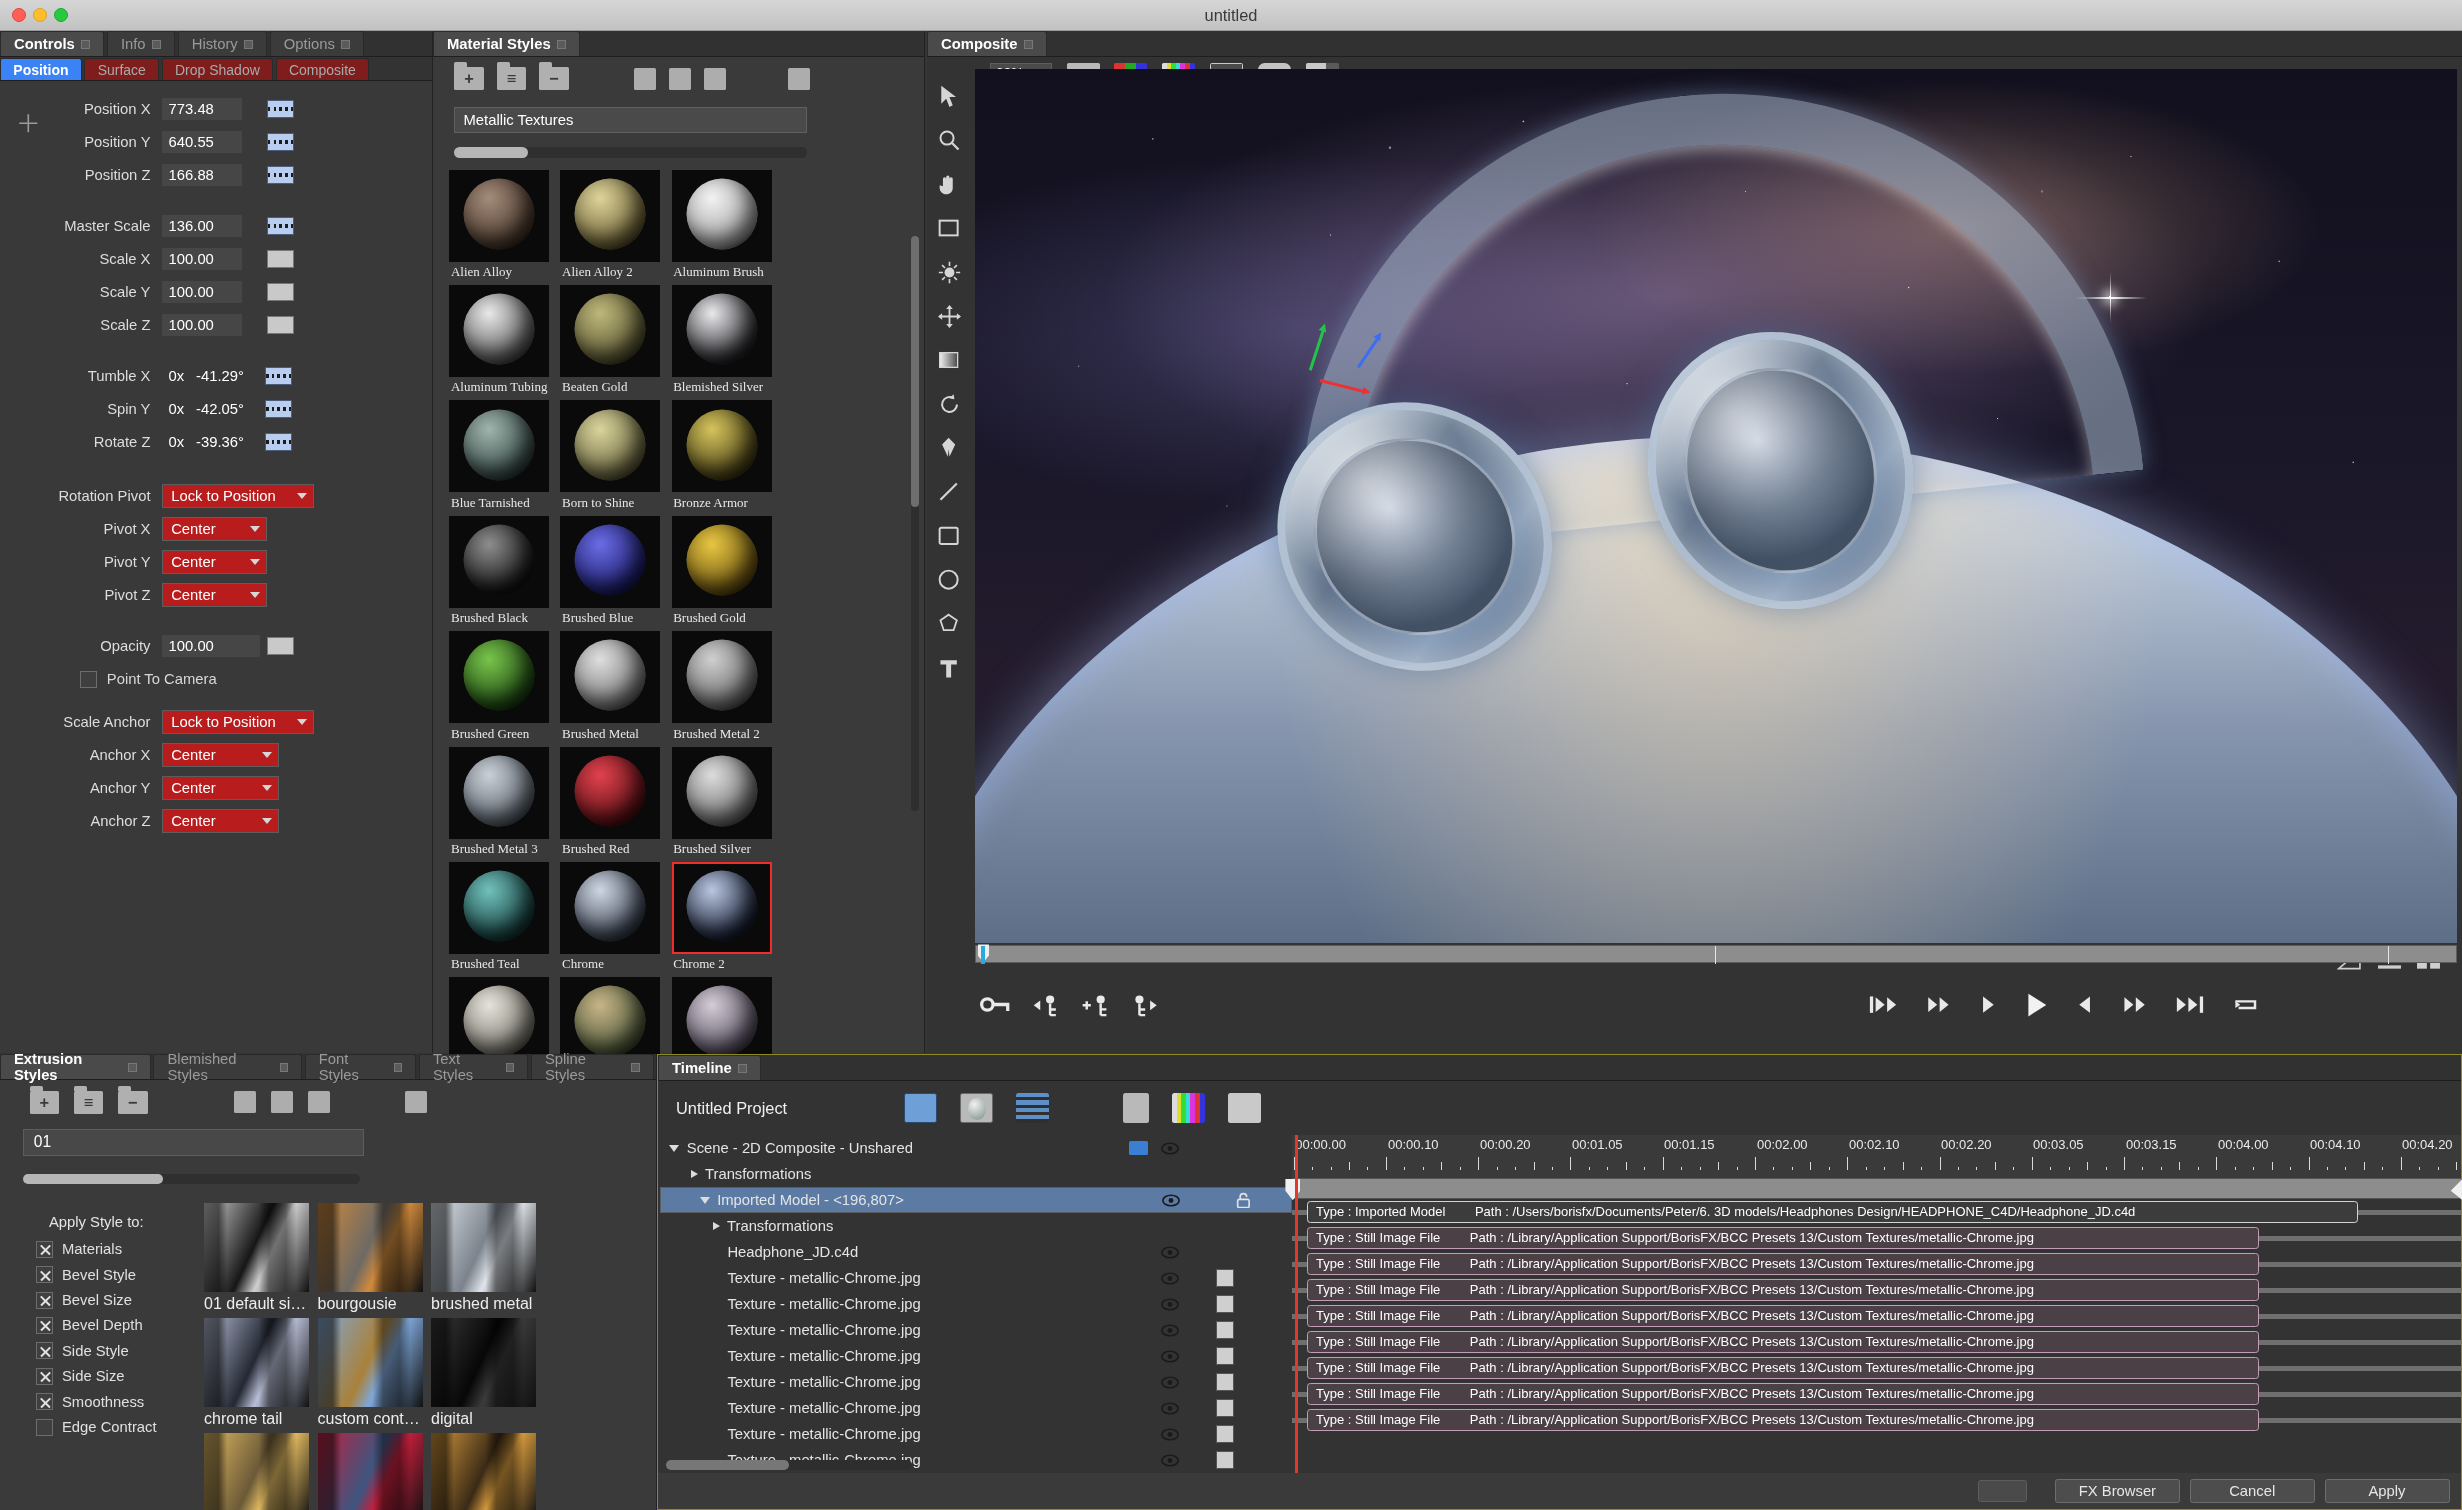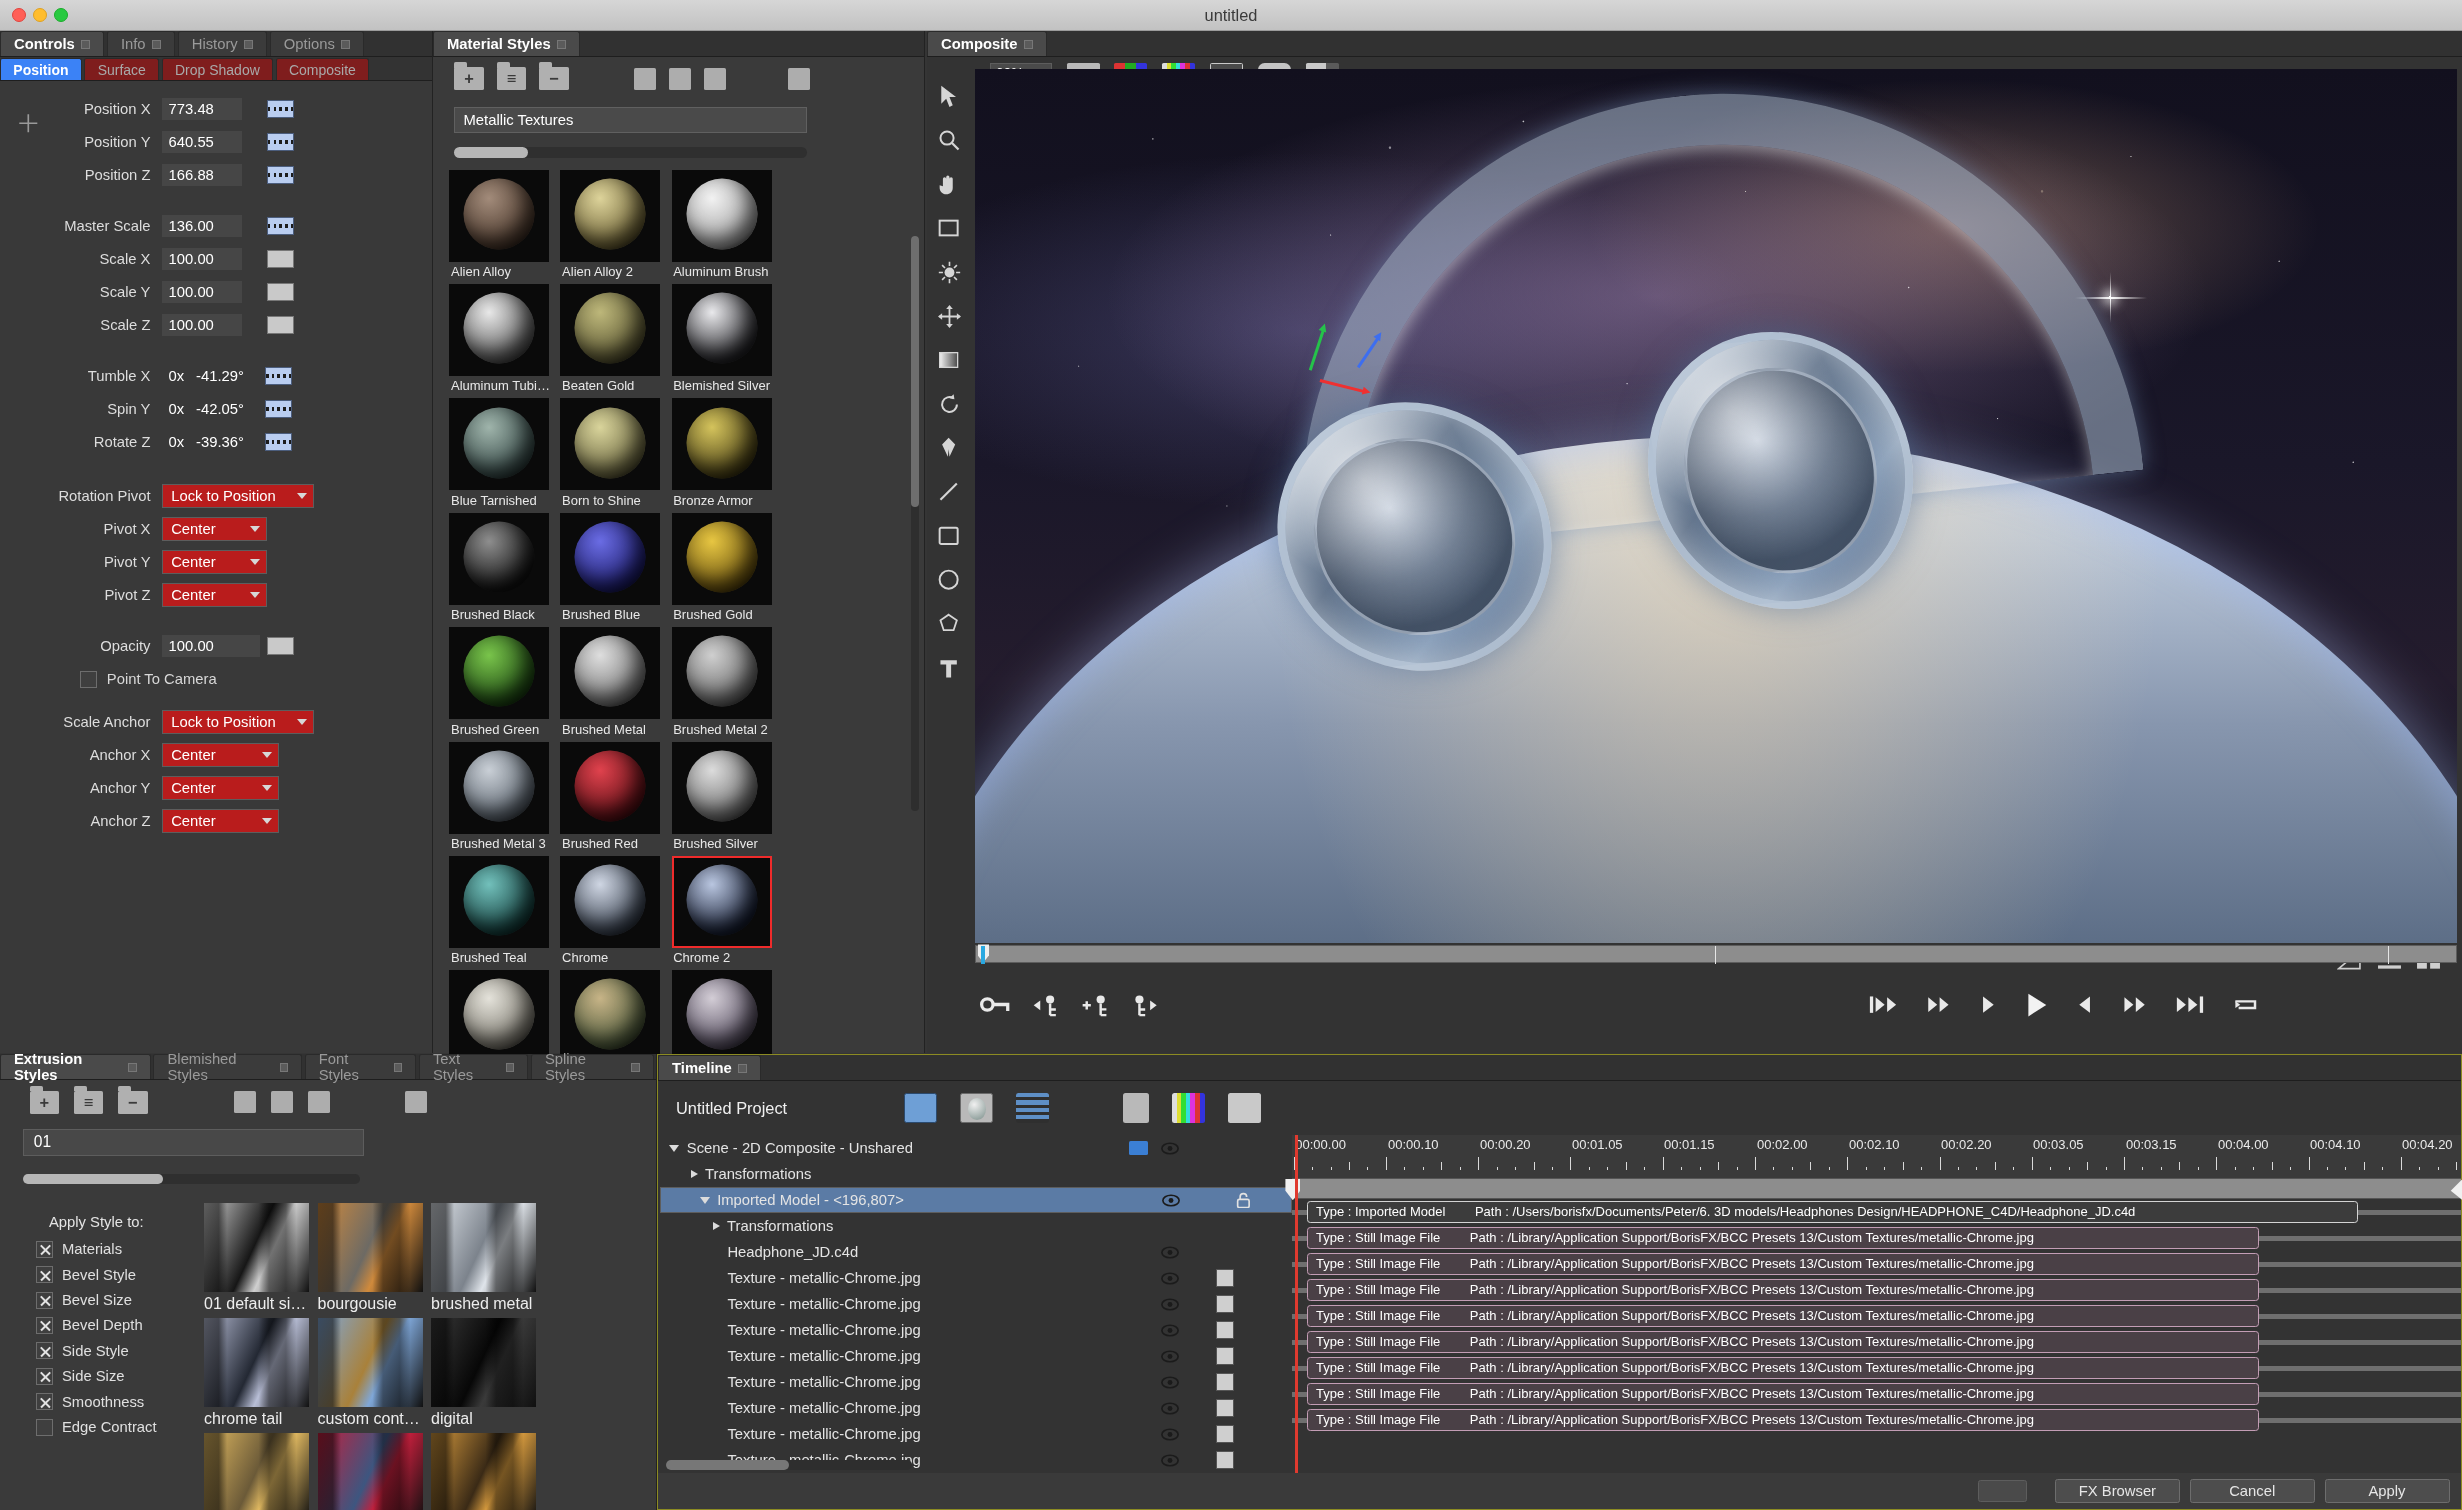--- a/index.html
+++ b/index.html
@@ -68,21 +68,21 @@
     background:#b0b0b0; border-radius:1.6px 1.6px 0 0;}
   .ficon .gl{ position:absolute; inset:0; display:flex;align-items:center;justify-content:center;
     color:#3a3a3a; font-size:16.4px; font-weight:bold; line-height:1;}
   .sq-ic{ width:22px;height:22px; background:#adadad; position:relative; border-radius:1.6px;}
   .matsel{ margin:6.6px 0 0 21.3px; width:353px; height:26px; background:#4a4a4a;
      border:0.8px solid #606060; color:#fff; font-size:14.8px; display:flex;align-items:center;
      padding-left:8.2px; position:relative;}
   .matslider{ margin:14.8px 0 0 21.3px; width:353px; height:10.7px; background:#2f2f2f; border-radius:5.7px;}
   .matslider i{ display:block; width:74px;height:10.7px;background:#b6b6b6;border-radius:5.7px;}
   .matgrid{ margin:11.5px 0 0 16.4px; width:443px; display:flex; flex-wrap:wrap; }
-  .mcell{ width:107px; margin:0 4.1px 4.9px 0; }
+  .mcell{ width:107px; margin:0 4.1px 4.9px 0;font-family:Liberation Serif, serif; }
   .mthumb{ width:100px;height:92px; background:#0a0a0a; position:relative; overflow:hidden;}
   .mthumb.sel{ outline:2.5px solid #ef2b2b; outline-offset:-2.5px; }
   .sphere{ position:absolute; left:50%; top:48%; transform:translate(-50%,-50%);
     width:71px;height:71px;border-radius:50%; }
   .mlabel{ font-size:13px; color:#e8e8e8; padding:2.5px 0 0 1.6px; white-space:nowrap;
     overflow:hidden; text-overflow:ellipsis; width:102px;}
   .matscroll{ position:absolute; right:4.9px; top:205px; width:8.2px; height:575px;
     background:#2e2e2e; border-radius:4.1px; }
   .matscroll i{ display:block; width:8.2px;height:271px;background:#6e6e6e;border-radius:4.1px;}
 

